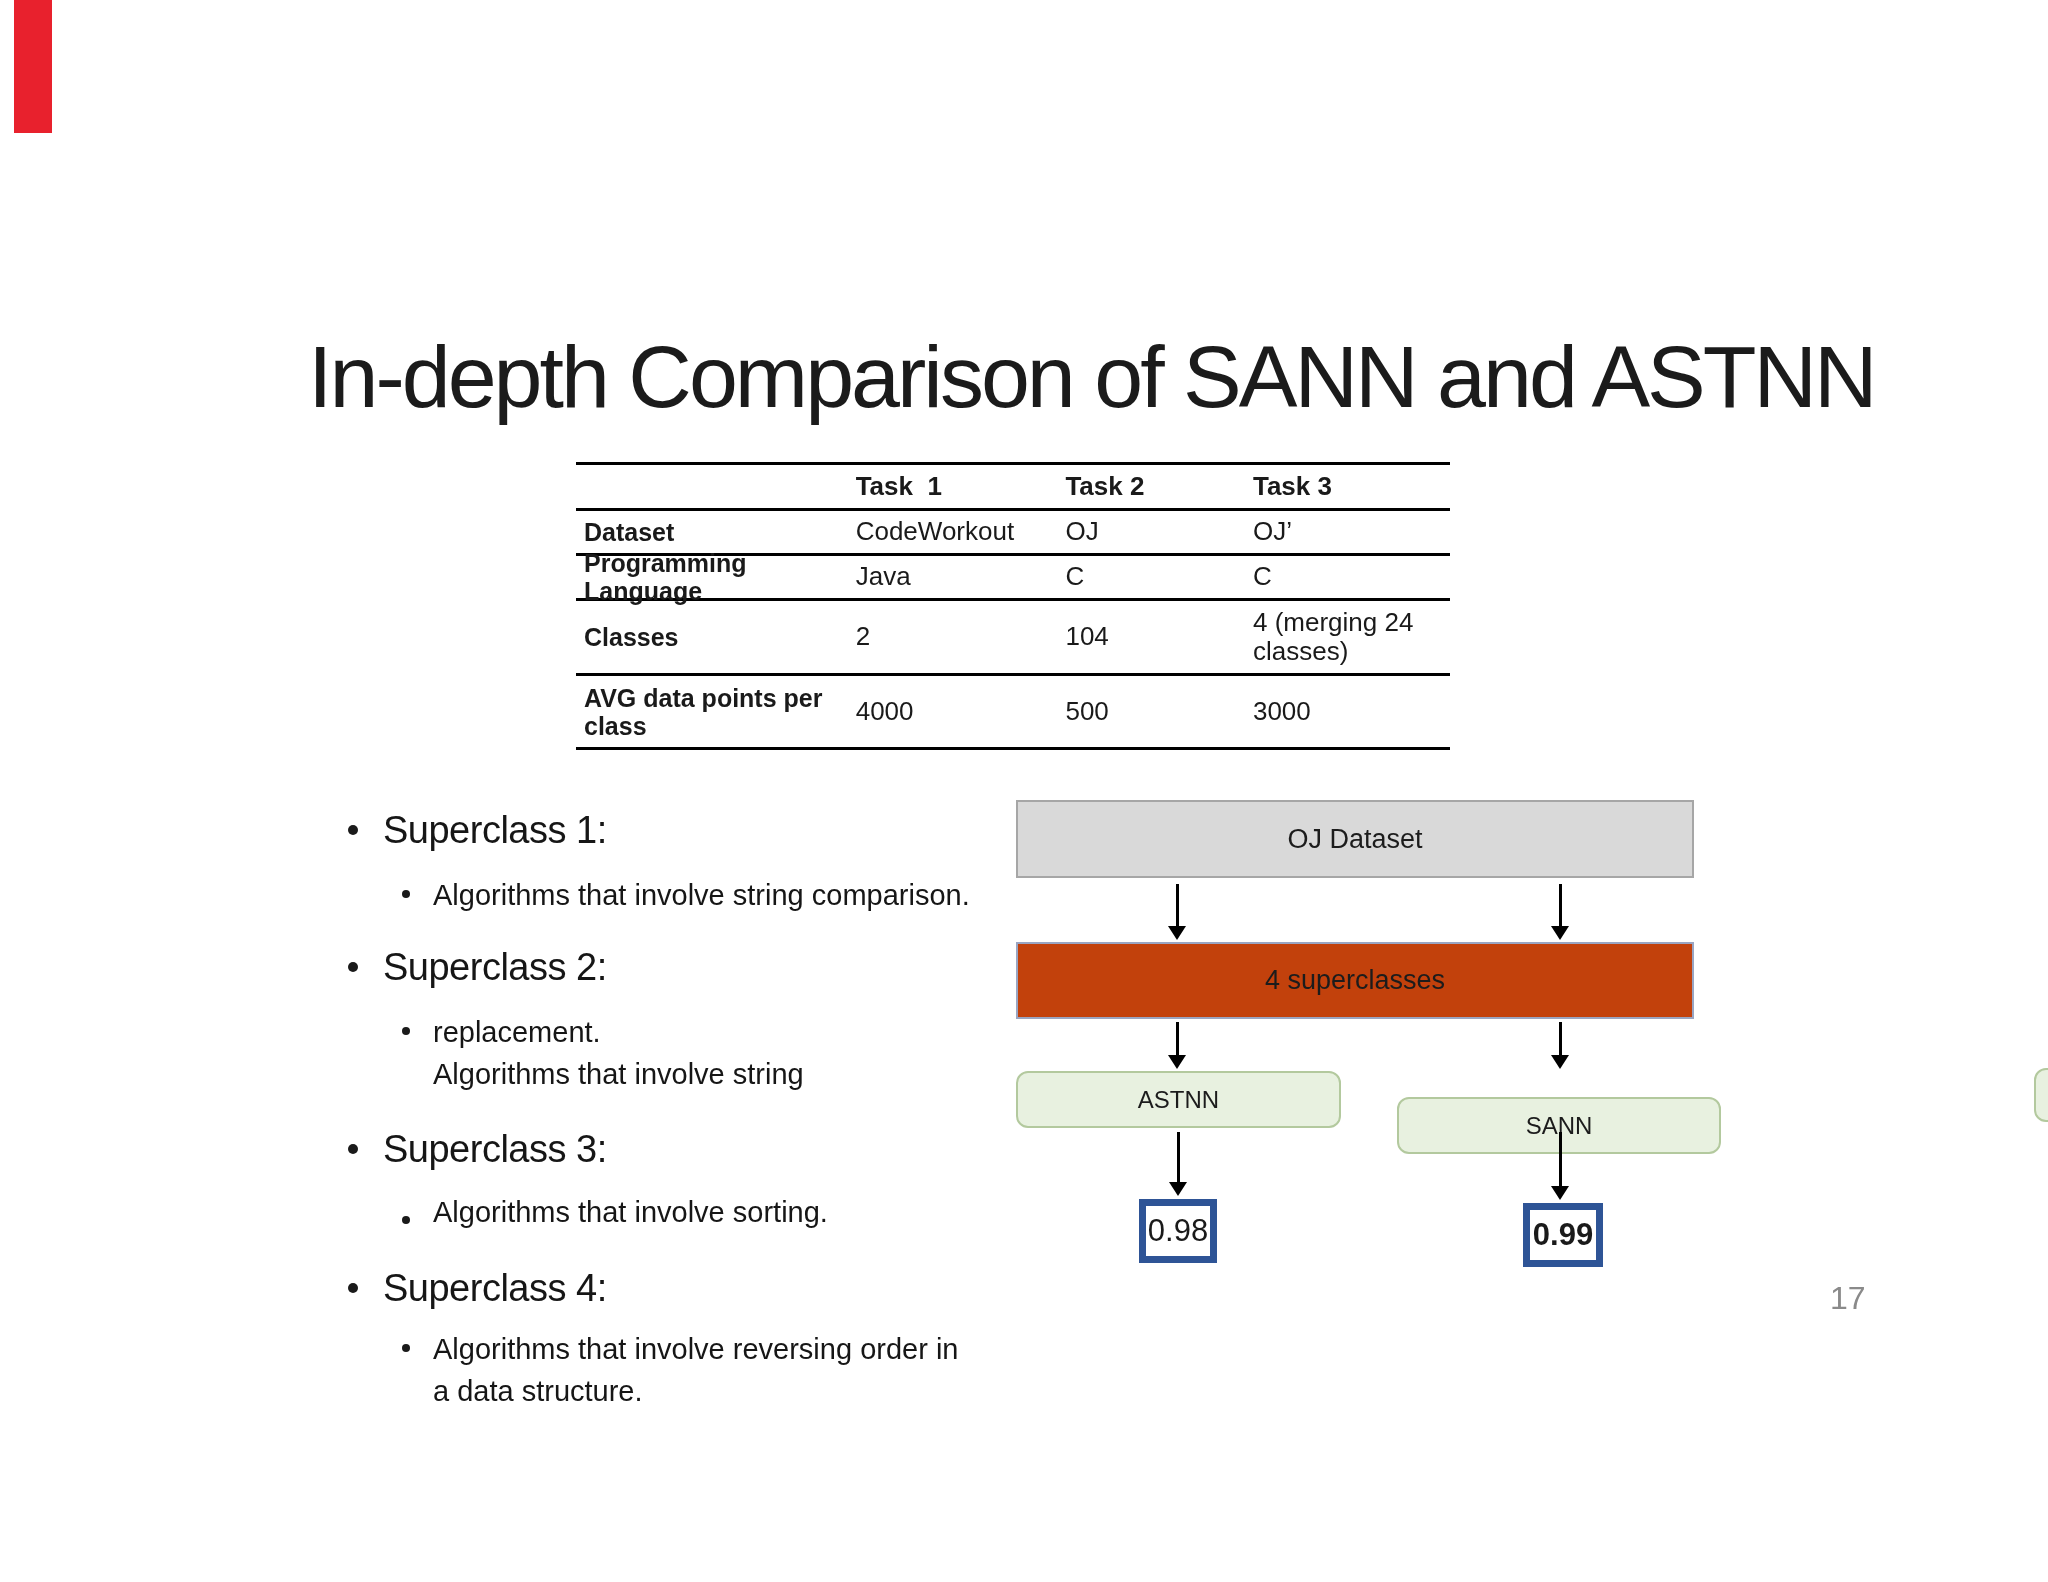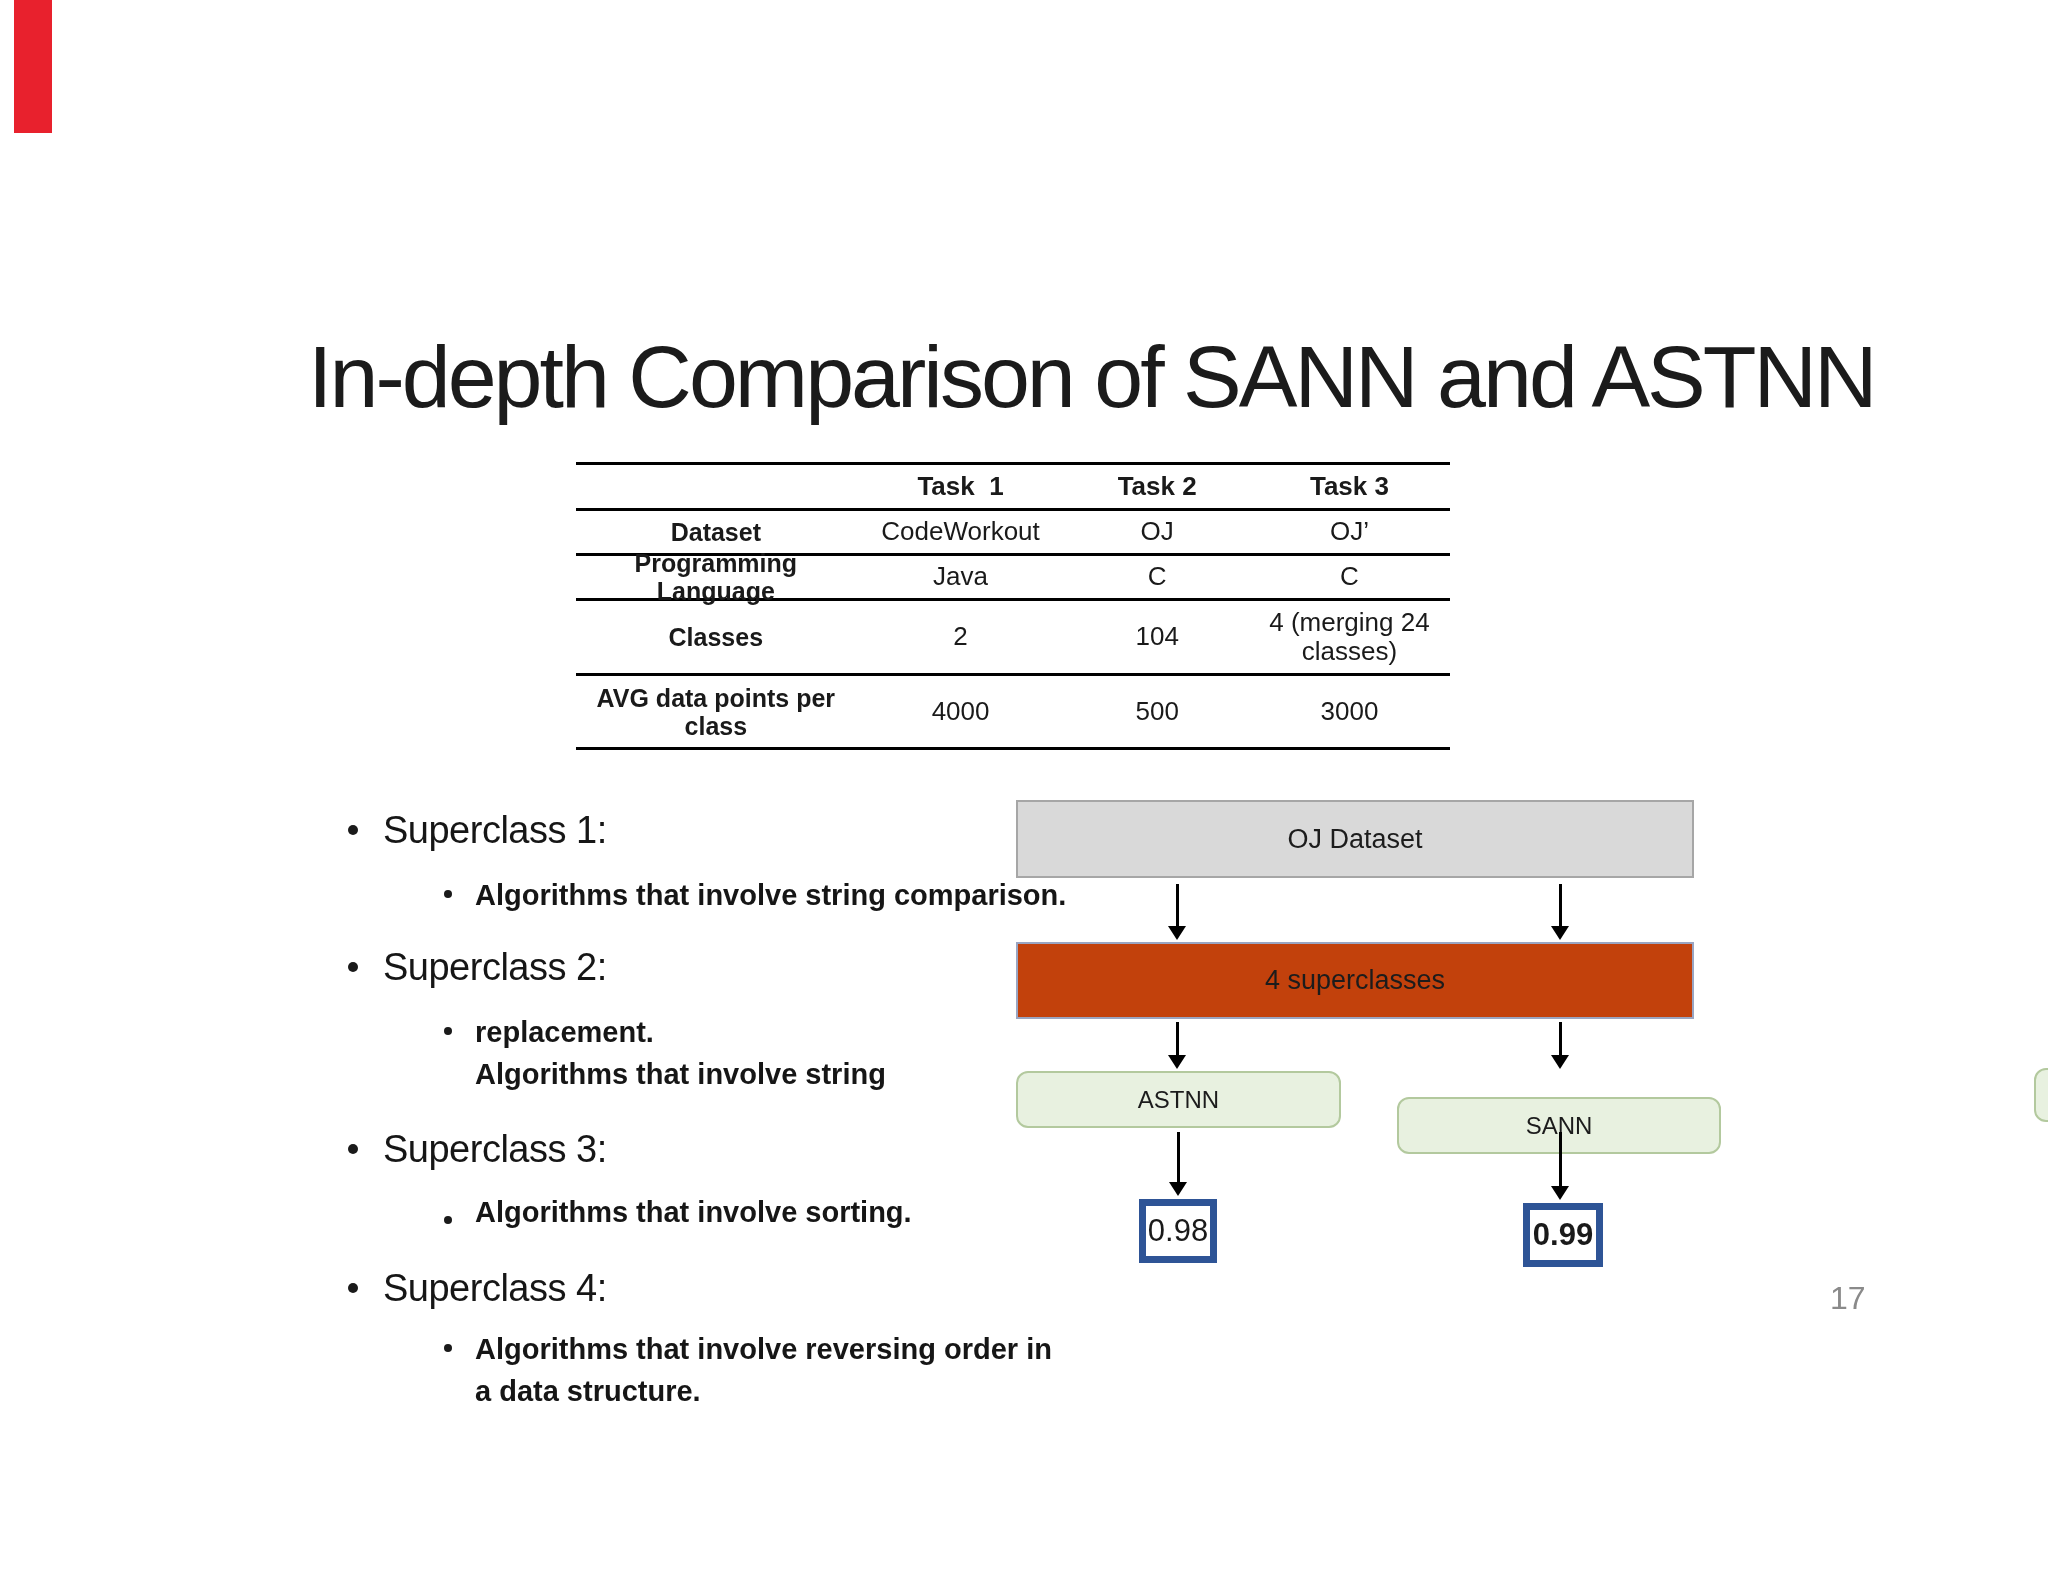--- a/index.html
+++ b/index.html
@@ -18,32 +18,32 @@
   }
 
   
   .cmp-table { position:absolute; left:576px; top:462px; width:874px; border-top:3px solid #000; }
   .t-row { display:flex; border-bottom:3px solid #000; align-items:center; }
   .t-row.h-header { height:46px; }
   .t-row.h-r1 { height:45px; }
   .t-row.h-r2 { height:45px; }
   .t-row.h-r3 { height:75px; }
   .t-row.h-r4 { height:74px; }
-  .t-cell { text-align:center; font-size:26px; line-height:1.12; }
+  .t-cell { text-align:left; font-size:26px; line-height:1.12; }
   .t-cell.c0 { width:32%; font-weight:bold; font-size:25px; padding:0 8px; }
   .t-cell.c1 { width:24%; }
   .t-cell.c2 { width:21%; }
   .t-cell.c3 { width:23%; padding:0 4px; }
   .t-row.h-header .t-cell { font-weight:bold; font-size:26px; white-space:pre; }
 
   
   .bullet-l1 { position:absolute; left:348px; display:flex; align-items:flex-start; }
   .dot1 { width:10px; height:10px; border-radius:50%; background:#1a1a1a; margin-top:19px; }
   .l1-text { margin-left:25px; font-size:38px; letter-spacing:-0.5px; line-height:48px; color:#161616; }
-  .bullet-l2 { position:absolute; left:444px; display:flex; align-items:flex-start;font-weight:bold; }
+  .bullet-l2 { position:absolute; left:402px; display:flex; align-items:flex-start; }
   .dot2 { width:8px; height:8px; border-radius:50%; background:#1a1a1a; margin-top:16px; }
   .l2-text { margin-left:23px; font-size:29px; line-height:42px; color:#161616; }
 
   
   .box { position:absolute; display:flex; align-items:center; justify-content:center; font-size:27px; color:#1c1c1c; }
   .box-gray  { left:1016px; top:800px;  width:678px; height:78px; background:#d9d9d9; border:2px solid #a6a6a6; }
   .box-blue  { left:1016px; top:942px;  width:678px; height:77px; background:#c2410c; border:2px solid #9aa5c2; }
   .box-green { background:#e8f1e0; border:2px solid #b3c99e; border-radius:12px; font-size:24px; }
   .box-astnn { left:1016px; top:1071px; width:325px; height:57px; }
   .box-sann  { left:1397px; top:1097px; width:324px; height:57px; }

